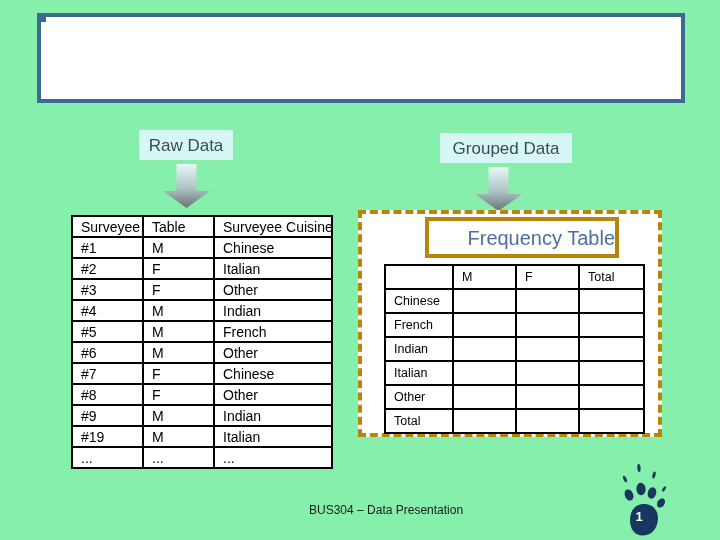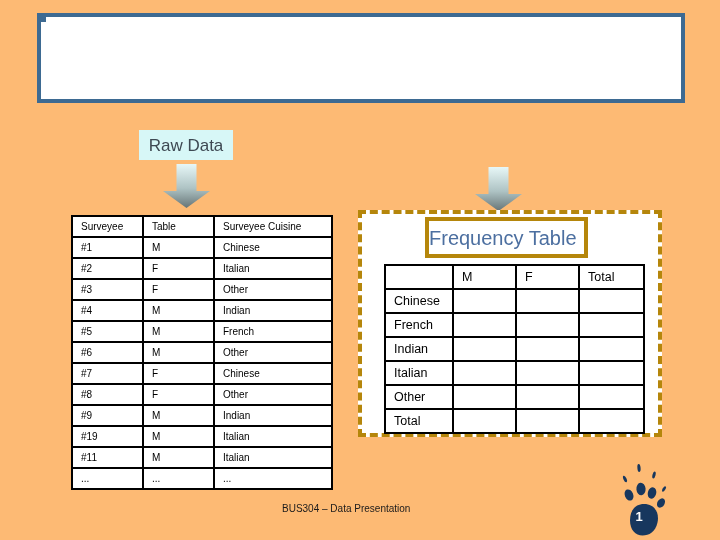--- a/index.html
+++ b/index.html
@@ -1,17 +1,17 @@
 <!DOCTYPE html>
 <html style="--accent-blue: #3D6A92; --accent-gold: #B5860B; --label-cyan-bg: #D7F7F7; --label-text: #3E4953; --freq-title-blue: #4C6FA0; --paw-navy: #17375E; --table-border: #000000;"><head>
 <meta charset="utf-8">
 <style>
   html,body{margin:0;padding:0;background:#fff;}
   #slide{
-    position:relative;width:720px;height:540px;background:#fdba74;overflow:hidden;
+    position:relative;width:720px;height:540px;background:#86efac;overflow:hidden;
     font-family:"Liberation Sans", sans-serif;color:#000;
   }
   
   .title-box{
     position:absolute;left:37px;top:13px;width:648px;height:90px;
     box-sizing:border-box;border:4px solid var(--accent-blue,#3D6A92);background:#fff;
   }
   .title-box .corner{
     position:absolute;left:-4px;top:-4px;width:9px;height:9px;
     background:var(--accent-blue,#3D6A92);
@@ -25,54 +25,57 @@
   #raw-label{left:139px;top:130px;width:94px;height:30px;}
   #grouped-label{left:440px;top:133px;width:132px;height:30px;}
   .down-arrow{position:absolute;}
   #raw-arrow{left:163px;top:164px;}
   #grouped-arrow{left:475px;top:167px;}
   
   table{border-collapse:collapse;background:#fff;}
   td,th{border:2px solid var(--table-border,#000);font-weight:normal;text-align:left;
     vertical-align:middle;padding:0 4px 0 8px;white-space:nowrap;overflow:hidden;}
   #raw-table{position:absolute;left:71px;top:215px;width:260px;table-layout:fixed;}
-  #raw-table td,#raw-table th{height:19px;font-size:10px;}
+  #raw-table td,#raw-table th{height:19px;font-size:14px;}
   
   .freq-region{
     position:absolute;left:358px;top:210px;width:304px;height:227px;
     box-sizing:border-box;border:4px dashed var(--accent-gold,#B5860B);background:#fff;
   }
   .freq-title{
-    position:absolute;left:425px;top:217px;width:163px;height:41px;
+    position:absolute;left:425px;top:217px;width:194px;height:41px;
     box-sizing:border-box;border:4px solid var(--accent-gold,#B5860B);background:#fff;
-    display:flex;align-items:center;justify-content:flex-start;
+    display:flex;align-items:center;justify-content:flex-end;
     color:var(--freq-title-blue,#4C6FA0);font-size:20px;line-height:1;
   }
   #freq-table{position:absolute;left:384px;top:264px;width:259px;table-layout:fixed;}
   #freq-table td,#freq-table th{height:22px;font-size:12.5px;}
   
   .footer-text{
-    position:absolute;left:282px;top:503px;font-size:10px;color:#1b1b1b;white-space:nowrap;
+    position:absolute;left:309px;top:503px;font-size:12px;color:#1b1b1b;white-space:nowrap;
   }
   .paw{position:absolute;left:617px;top:462px;}
 </style>
 </head>
 <body>
 
 <div id="slide">
 
   <div class="title-box">
     <div class="corner"></div>
     <span></span>
   </div>
 
   <div class="flow-label" id="raw-label">
     <span>Raw Data</span>
   </div>
 
+  <div class="flow-label" id="grouped-label">
+    <span>Grouped Data</span>
+  </div>
 
   <svg class="down-arrow" id="raw-arrow" width="47" height="44" viewBox="0 0 47 44">
     <defs>
       <linearGradient id="ag1" x1="0" y1="0" x2="0" y2="1">
         <stop offset="0" stop-color="#E7F7F7"></stop>
         <stop offset="0.55" stop-color="#AEC3C4"></stop>
         <stop offset="1" stop-color="#667476"></stop>
       </linearGradient>
     </defs>
     <polygon points="13.5,0 33.5,0 33.5,27 47,27 23.5,44 0,27 13.5,27" fill="url(#ag1)"></polygon>
@@ -143,25 +146,20 @@
           <td>F</td>
           <td>Other</td>
         </tr>
         <tr>
           <td>#9</td>
           <td>M</td>
           <td>Indian</td>
         </tr>
         <tr>
           <td>#19</td>
-          <td>M</td>
-          <td>Italian</td>
-        </tr>
-        <tr>
-          <td>#11</td>
           <td>M</td>
           <td>Italian</td>
         </tr>
         <tr>
           <td>...</td>
           <td>...</td>
           <td>...</td>
         </tr>
       </tbody>
     </table>

